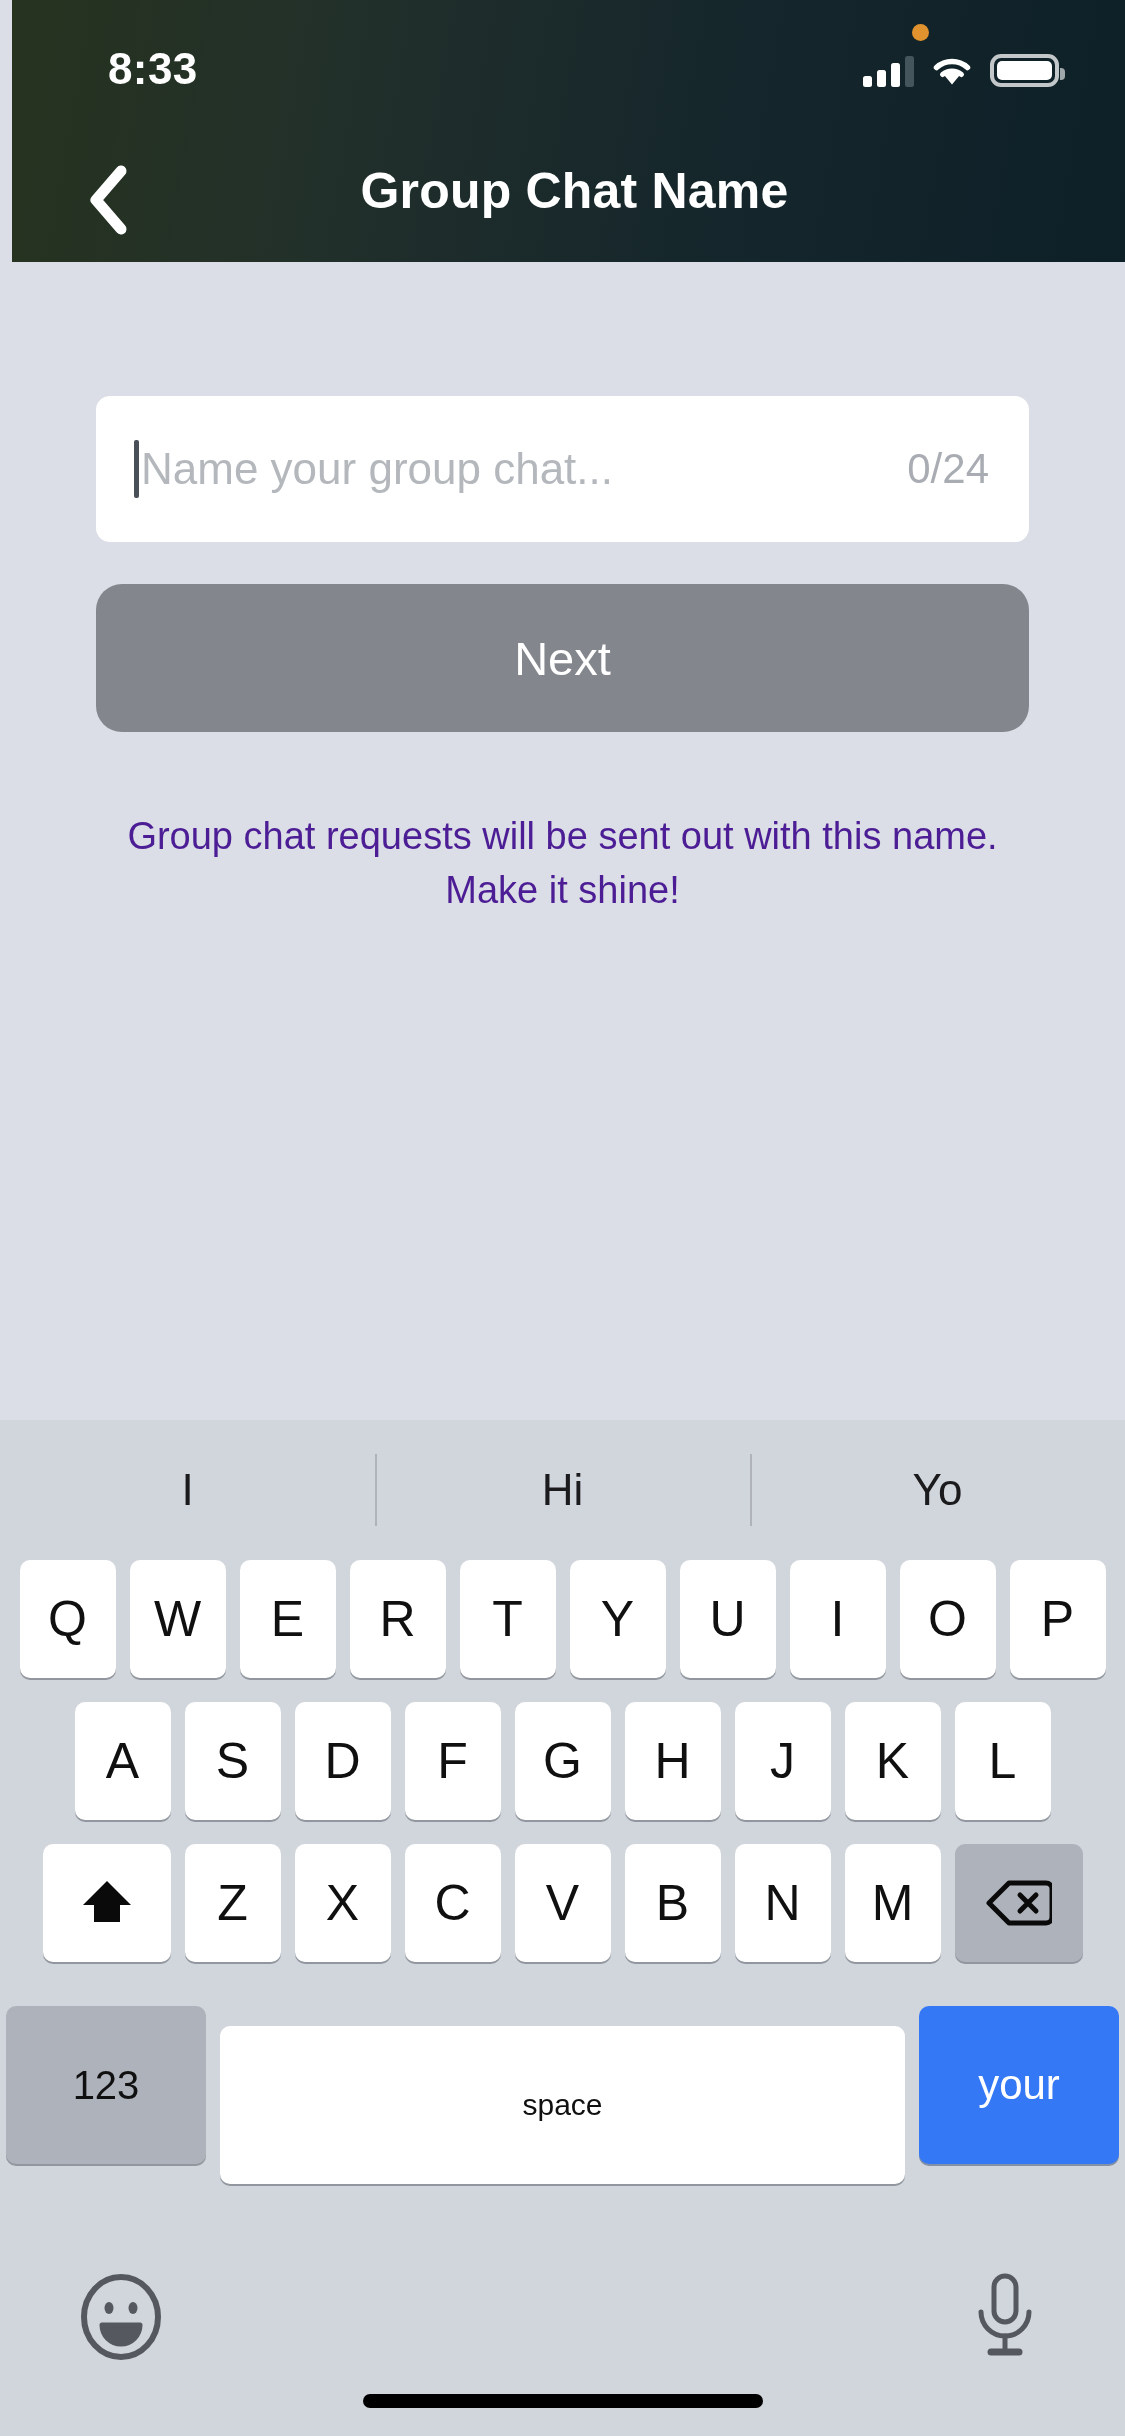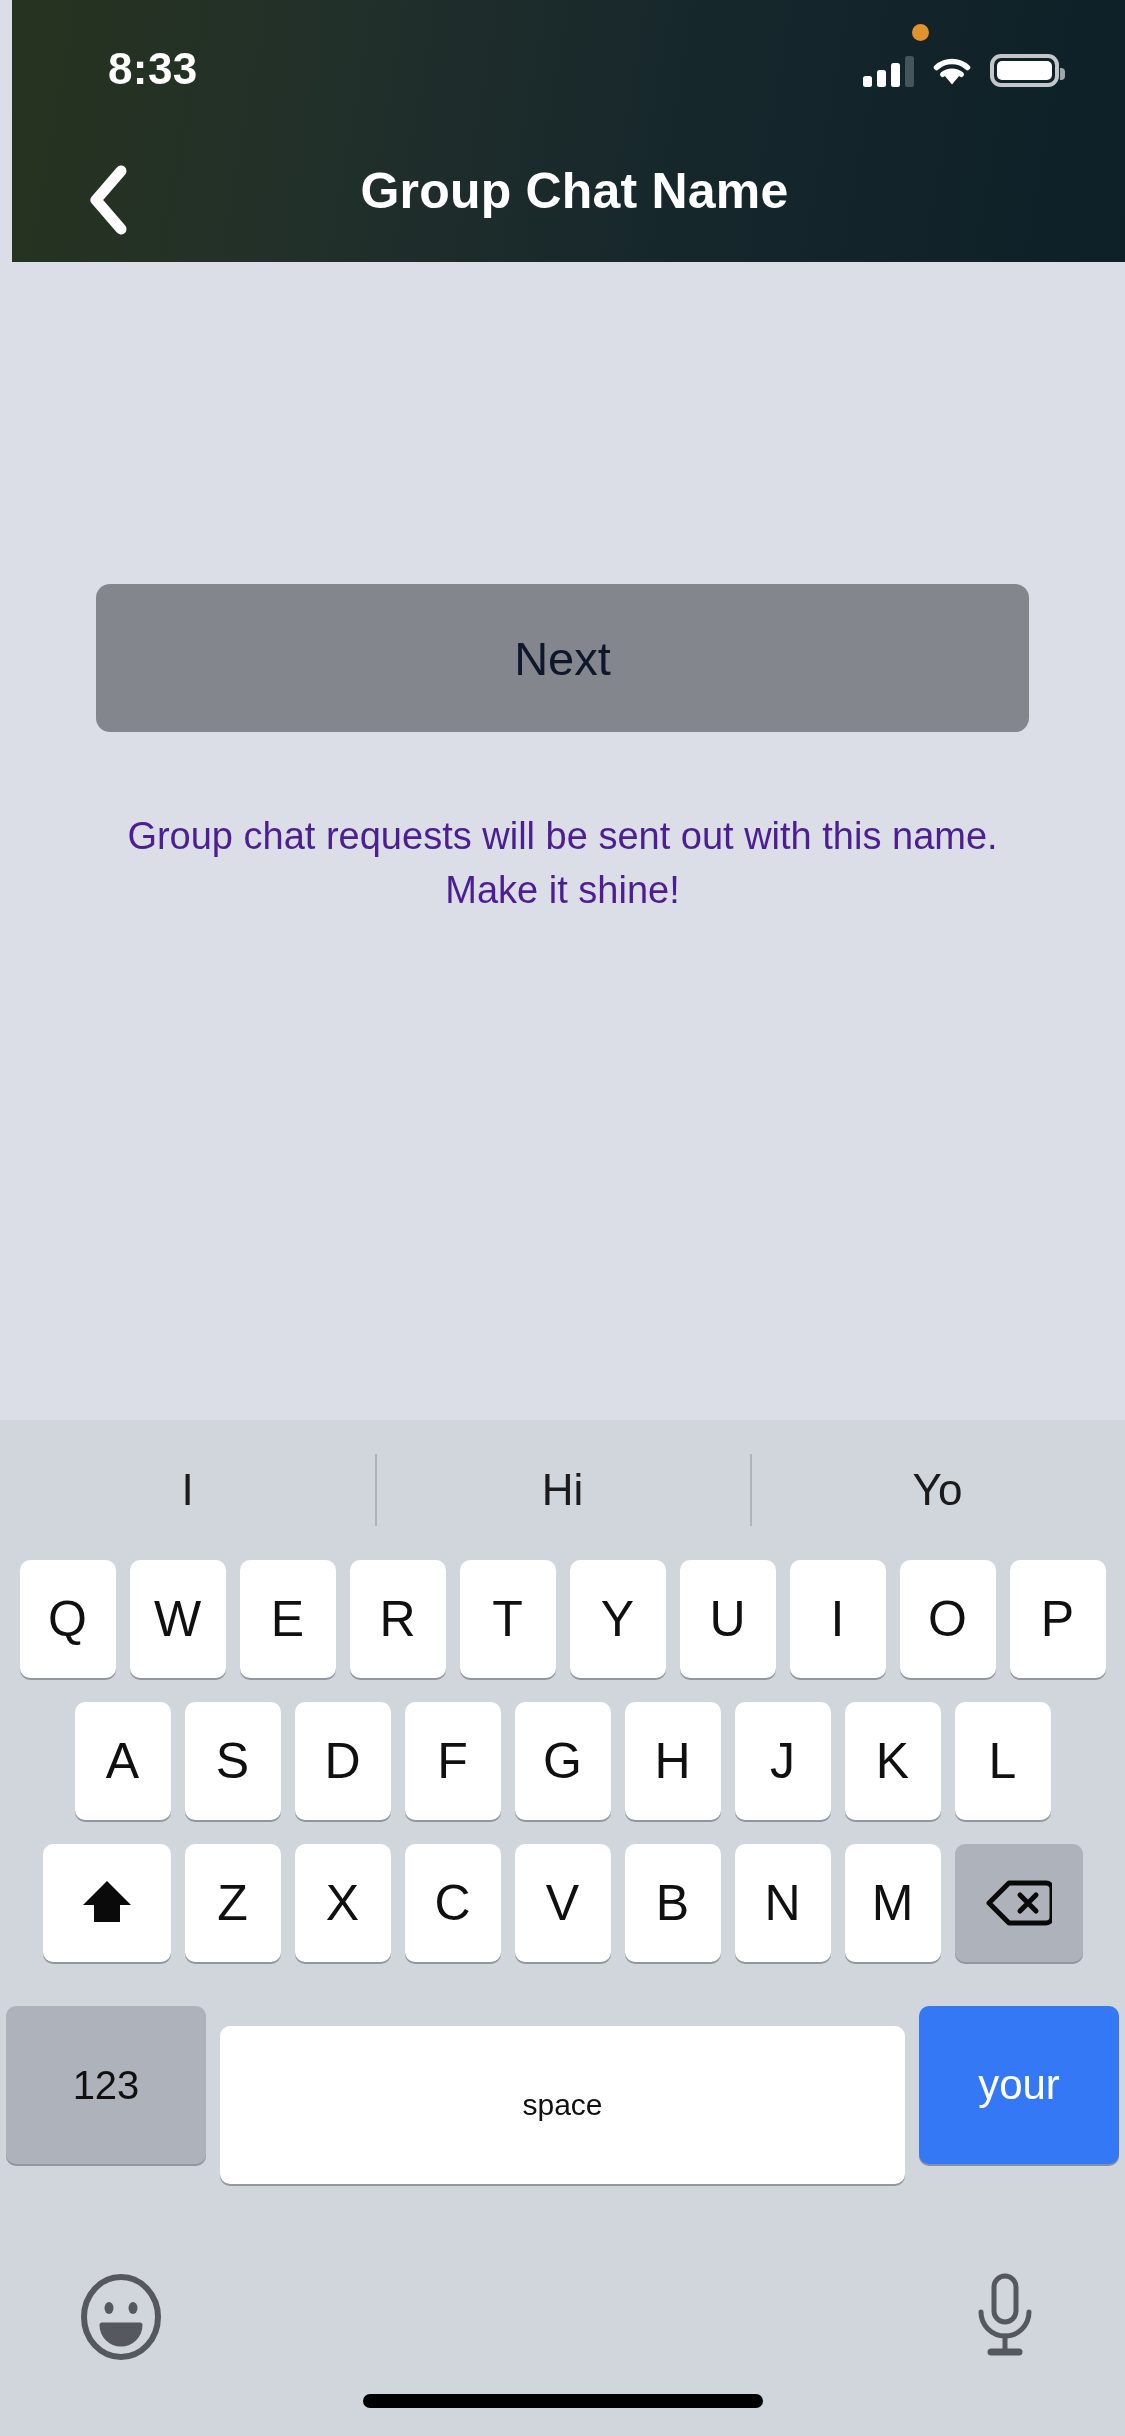--- a/index.html
+++ b/index.html
@@ -164,29 +164,29 @@
     font-size: 42px;
     color: #a9adb3;
     flex: 0 0 auto;
   }
 
   .next-btn {
     position: absolute;
     left: 96px; top: 322px;
     width: 933px; height: 148px;
     background: #83868d;
-    border-radius: 14px;
+    border-radius: 26px;
     border: none;
     display: flex;
     align-items: center;
     justify-content: center;
     font-family: "Liberation Sans", sans-serif;
     font-size: 47px;
     font-weight: 400;
-    color: #0f172a;
+    color: #ffffff;
     cursor: default;
   }
 
   .helper {
     position: absolute;
     left: 96px; top: 548px;
     width: 933px;
     text-align: center;
     font-size: 38px;
     line-height: 1.42;
@@ -317,20 +317,25 @@
       <svg width="46" height="74" viewBox="0 0 46 74">
         <path d="M36 8 L11 37 L36 66" stroke="#ffffff" stroke-width="11" fill="none" stroke-linecap="round" stroke-linejoin="round"></path>
       </svg>
     </div>
     <div class="header-title">Group Chat Name</div>
   </div>
 </div>
 
 <div class="content">
 
+  <div class="name-field">
+    <div class="caret"></div>
+    <div class="placeholder">Name your group chat...</div>
+    <div class="counter">0/24</div>
+  </div>
 
   <button class="next-btn">Next</button>
 
   <div class="helper">Group chat requests will be sent out with this name. Make it shine!</div>
 </div>
 
 <div class="keyboard">
 
   <div class="suggestions">
     <div class="sugg">I</div>

